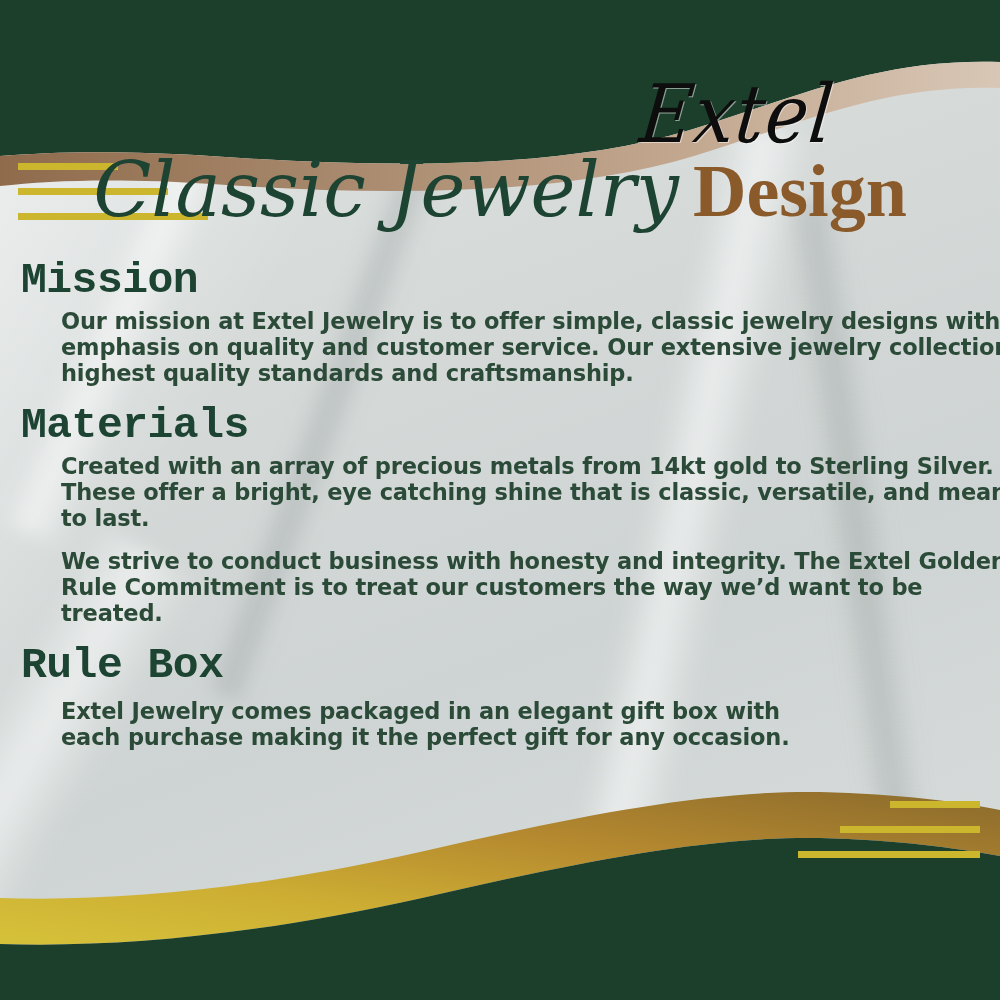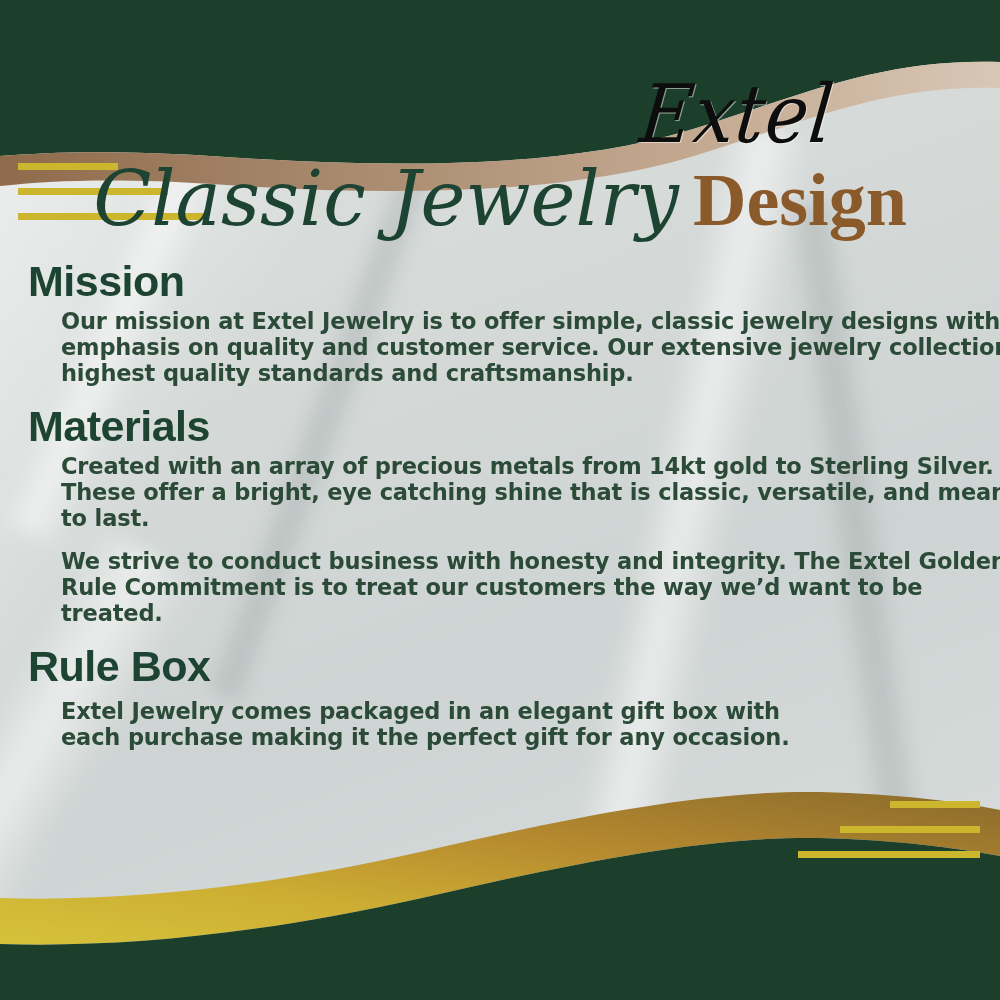--- a/index.html
+++ b/index.html
@@ -76,21 +76,20 @@
   }
 
   
   #title-row {
     position: absolute;
     left: 0; right: 0;
     top: 152px;
     text-align: center;
     white-space: nowrap;
     line-height: 1;
-    margin-top: 9px;
   }
   #title-main {
     font-family: "DejaVu Serif", "Liberation Serif", serif;
     font-style: italic;
     font-size: 76px;
     color: #1d4432;
     letter-spacing: 0px;
   }
   #title-accent {
     font-family: "Liberation Serif", "DejaVu Serif", serif;
@@ -102,27 +101,27 @@
   }
 
   
   #sections {
     position: absolute;
     left: 0; right: 0;
     top: 258px;
   }
   .section { margin-bottom: 14px; }
   .section-heading {
-    font-family: Liberation Sans, sans-serif;
+    font-family: Liberation Mono, monospace;
     font-weight: 700;
     font-size: 43px;
     line-height: 1.08;
     color: #1d4432;
     letter-spacing: -0.5px;
-    padding-left: 28px;
+    padding-left: 21px;
   }
   .section-body {
     font-family: "DejaVu Sans", "Liberation Sans", sans-serif;
     font-weight: 700;
     font-size: 22.5px;
     line-height: 1.145;
     color: #2b4a38;
     padding-left: 61px;
     padding-right: 28px;
     margin-top: 5px;

